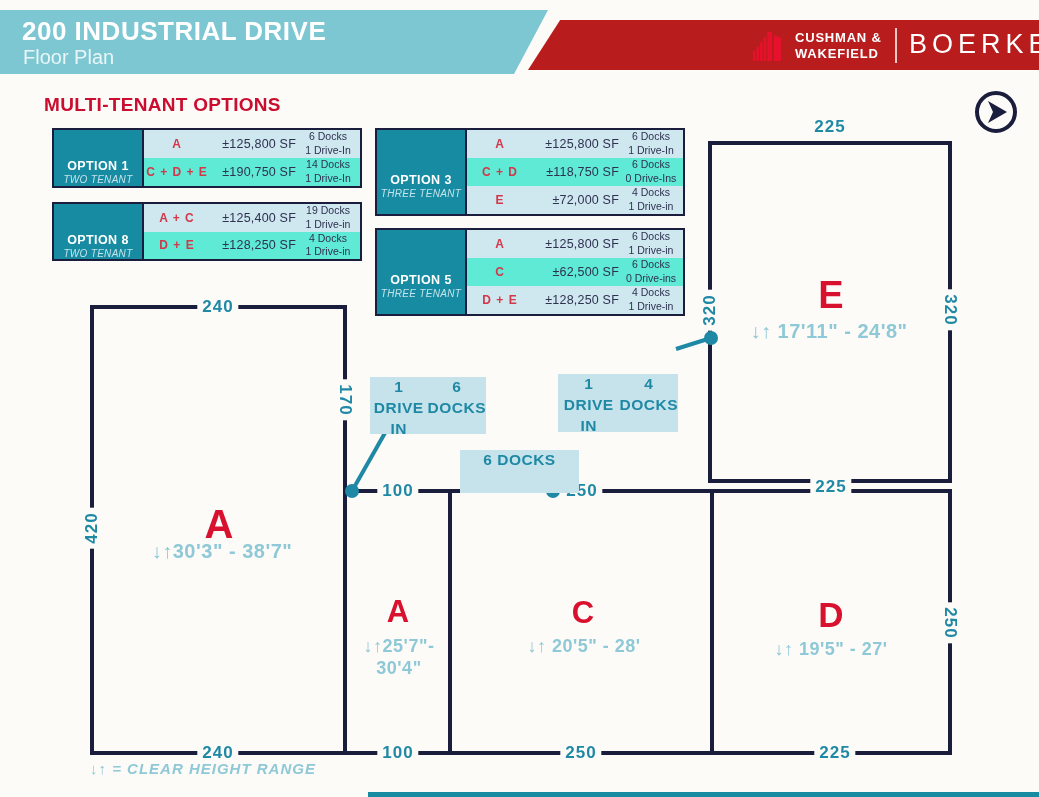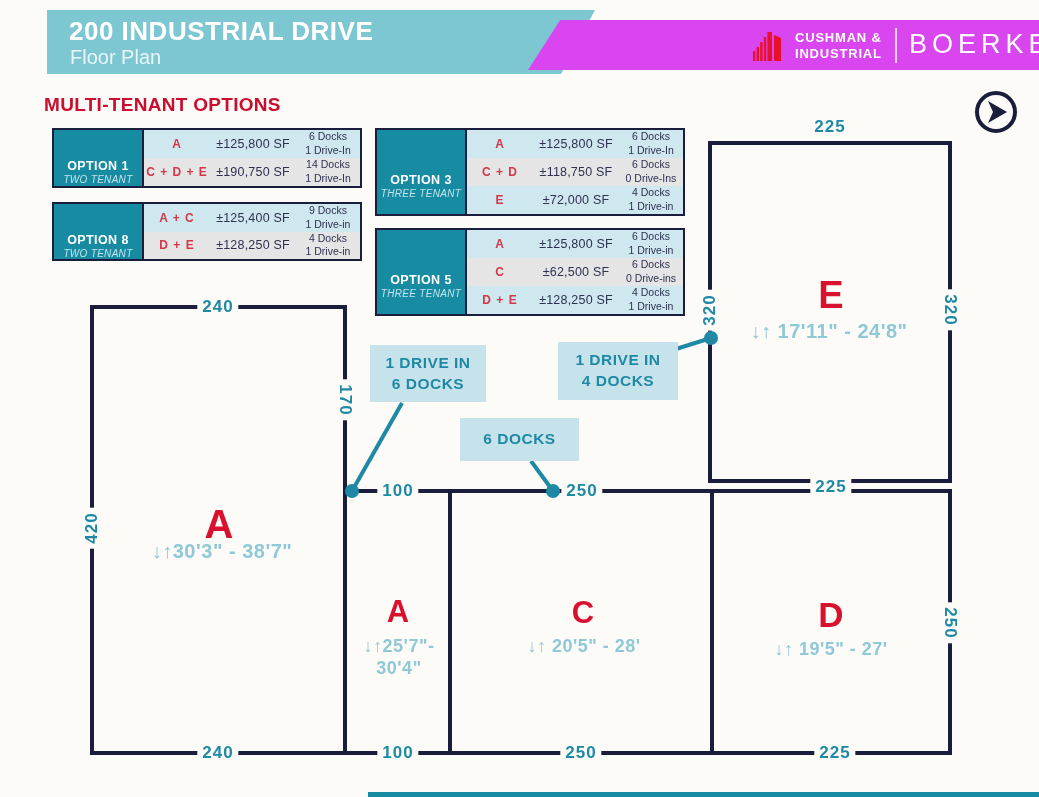--- a/index.html
+++ b/index.html
@@ -1,57 +1,57 @@
 <!DOCTYPE html>
 <html><head>
 <meta charset="utf-8">
 <style>
   html,body{margin:0;padding:0;background:#e8e8e8;}
   #app{position:relative;width:1039px;height:797px;background:#fcfbf8;overflow:hidden;
        font-family:"Liberation Sans",sans-serif;}
   
   .banner-teal{position:absolute;left:0;top:10px;width:548px;height:64px;background:#7dc7d3;
-    clip-path:polygon(0 0,100% 0,93.8% 100%,0 100%);margin-left:47px;}
+    clip-path:polygon(0 0,100% 0,93.8% 100%,0 100%);}
   .hdr-title{position:absolute;left:22px;top:6px;color:#ffffff;font-size:26px;font-weight:bold;letter-spacing:.5px;}
   .hdr-sub{position:absolute;left:23px;top:36px;color:#e9f6f8;font-size:20px;font-weight:400;}
-  .banner-navy{position:absolute;left:528px;top:20px;width:511px;height:50px;background:#d946ef;
+  .banner-navy{position:absolute;left:528px;top:20px;width:511px;height:50px;background:#b91c1c;
     clip-path:polygon(6.3% 0,100% 0,100% 100%,0 100%);}
   .cw-text{position:absolute;left:267px;top:10px;color:#fff;font-size:13px;font-weight:bold;
     letter-spacing:.8px;line-height:1.2;}
   .brand-divider{position:absolute;left:367px;top:8px;width:2px;height:35px;background:rgba(255,255,255,.75);}
   .boerke{position:absolute;left:381px;top:9px;color:#fff;font-size:27px;font-weight:400;letter-spacing:5px;}
   
   .section-title{position:absolute;left:44px;top:94px;color:#cb0d2f;font-size:19px;font-weight:bold;letter-spacing:.3px;}
   
   .opt-table{position:absolute;display:flex;border:2px solid #1a1e3c;background:#fff;box-sizing:border-box;}
   .opt-head{width:88px;background:#178ba2;border-right:2px solid #1a1e3c;display:flex;flex-direction:column;
     justify-content:center;align-items:center;color:#fff;}
   .opt-name{font-size:12.5px;font-weight:bold;letter-spacing:.4px;margin-top:28px;}
   .opt-type{font-size:10px;font-style:italic;color:#c3e4ec;margin-top:1px;letter-spacing:.3px;}
   .opt-rows{flex:1;display:flex;flex-direction:column;}
   .opt-row{flex:1;display:grid;grid-template-columns:66px 86px 1fr;align-items:center;}
   .row-a{background:#cfe7ef;}
-  .row-b{background:#e5e5e5;}
+  .row-b{background:#5eead4;}
   .cell-tenant{color:#d2374a;font-size:12px;font-weight:600;text-align:center;letter-spacing:1px;}
-  .cell-sf{color:#2e3150;font-size:12.5px;text-align:center;letter-spacing:.2px;}
+  .cell-sf{color:#2e3150;font-size:12.5px;text-align:right;letter-spacing:.2px;}
   .cell-docks{color:#2e3150;font-size:10.5px;text-align:center;line-height:1.3;}
   .cell-docks span{display:block;}
   
   #plan-svg{position:absolute;left:0;top:0;}
   .dim{position:absolute;transform:translate(-50%,-50%);color:#1f89a5;font-size:17px;font-weight:bold;
     letter-spacing:1px;background:#fcfbf8;padding:0 5px;white-space:nowrap;}
   .dim.vl{transform:translate(-50%,-50%) rotate(-90deg);}
   .dim.vr{transform:translate(-50%,-50%) rotate(90deg);}
   .dim.nobg{background:transparent;}
   .unit{position:absolute;transform:translate(-50%,-50%);color:#d8112e;font-weight:800;line-height:1;}
   .cheight{position:absolute;transform:translate(-50%,-50%);color:#8fc8d6;font-size:20px;font-weight:bold;
     letter-spacing:.5px;white-space:nowrap;}
   .cheight.sm{font-size:18px;}
   .callout{position:absolute;background:#c6e3ec;color:#1f89a5;font-weight:bold;font-size:15.5px;
-    text-align:center;display:flex;flex-direction:column;justify-content:center;letter-spacing:.5px;line-height:1.35;}
+    text-align:center;display:flex;flex-direction:row;justify-content:center;letter-spacing:.5px;line-height:1.35;margin-top:32px;}
   .legend{position:absolute;left:90px;top:760px;color:#8fc8d6;font-size:15px;font-weight:bold;
     font-style:italic;letter-spacing:1px;}
   .footer-strip{position:absolute;left:368px;top:792px;width:671px;height:5px;background:#178ba2;}
   .play-btn{position:absolute;left:971px;top:87px;width:50px;height:50px;cursor:pointer;}
 </style>
 </head>
 <body>
 
 <div id="app">
 
@@ -68,21 +68,21 @@
           <rect x="3.6" y="18" width="2.4" height="14"></rect>
           <rect x="7.2" y="13" width="2.4" height="19"></rect>
           <rect x="10.8" y="8" width="2.4" height="24"></rect>
           <rect x="14.4" y="3" width="4.6" height="29"></rect>
           <path d="M21 32 V6 L28 9 V32 Z"></path>
         </g>
       </svg>
     </span>
     <div class="cw-text">
       <div>CUSHMAN &amp;</div>
-      <div>INDUSTRIAL</div>
+      <div>WAKEFIELD</div>
     </div>
     <div class="brand-divider"></div>
     <div class="boerke">BOERKE</div>
   </div>
 
   <div class="play-btn">
     <svg width="50" height="50" viewBox="0 0 50 50">
       <circle cx="25" cy="25" r="19" fill="none" stroke="#1a1e3c" stroke-width="4"></circle>
       <path d="M17,14 L36,25 L17,36 L22,25 Z" fill="#1a1e3c"></path>
     </svg>
@@ -118,21 +118,21 @@
   <div class="opt-table" style="left:52px;top:202px;width:310px;height:59px;">
     <div class="opt-head">
       <div class="opt-name">OPTION 8</div>
       <div class="opt-type">TWO TENANT</div>
     </div>
     <div class="opt-rows">
       <div class="opt-row row-a">
         <div class="cell-tenant">A + C</div>
         <div class="cell-sf">±125,400 SF</div>
         <div class="cell-docks">
-          <span>9 Docks</span>
+          <span>19 Docks</span>
             <span>1 Drive-in</span>
         </div>
       </div>
       <div class="opt-row row-b">
         <div class="cell-tenant">D + E</div>
         <div class="cell-sf">±128,250 SF</div>
         <div class="cell-docks">
           <span>4 Docks</span>
             <span>1 Drive-in</span>
         </div>
@@ -266,15 +266,16 @@
     <span>6 DOCKS</span>
   </div>
   <div class="callout" style="left:558px;top:342px;width:120px;height:58px;">
     <span>1 DRIVE IN</span>
     <span>4 DOCKS</span>
   </div>
   <div class="callout" style="left:460px;top:418px;width:119px;height:43px;">
     <span>6 DOCKS</span>
   </div>
 
+  <div class="legend">↓↑ = CLEAR HEIGHT RANGE</div>
   <div class="footer-strip"></div>
 
 </div>
 
 </body></html>

